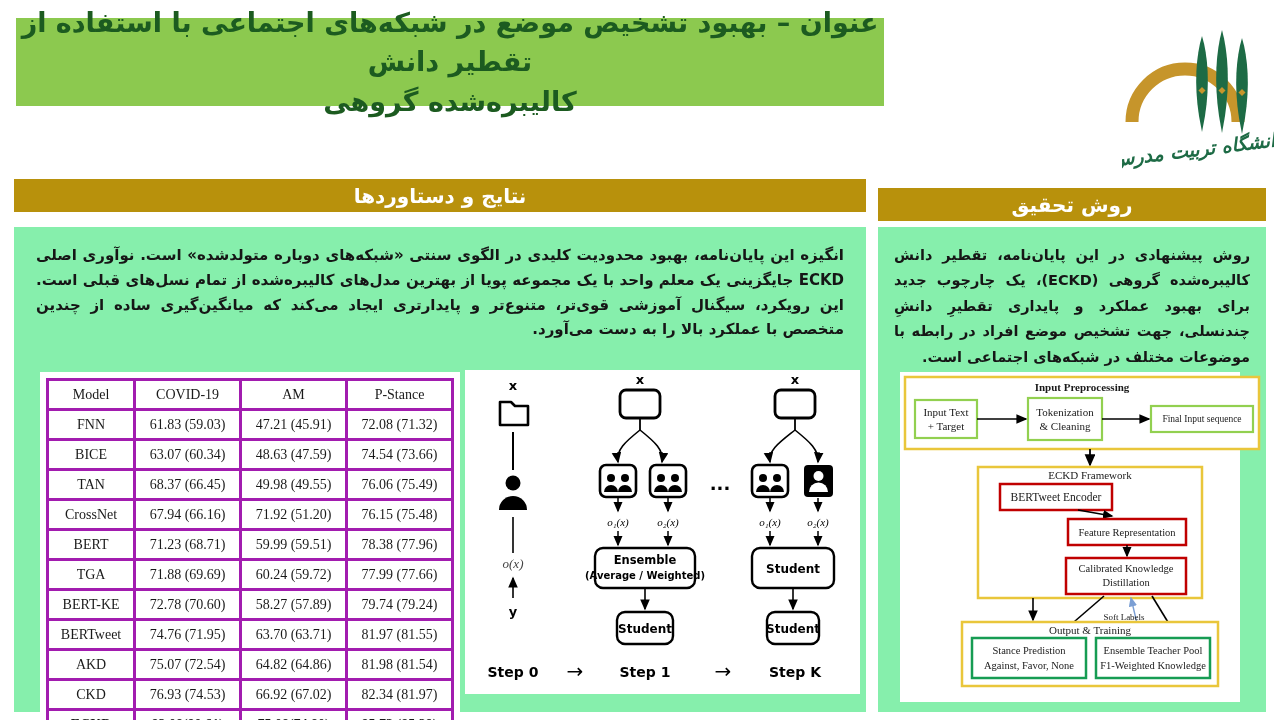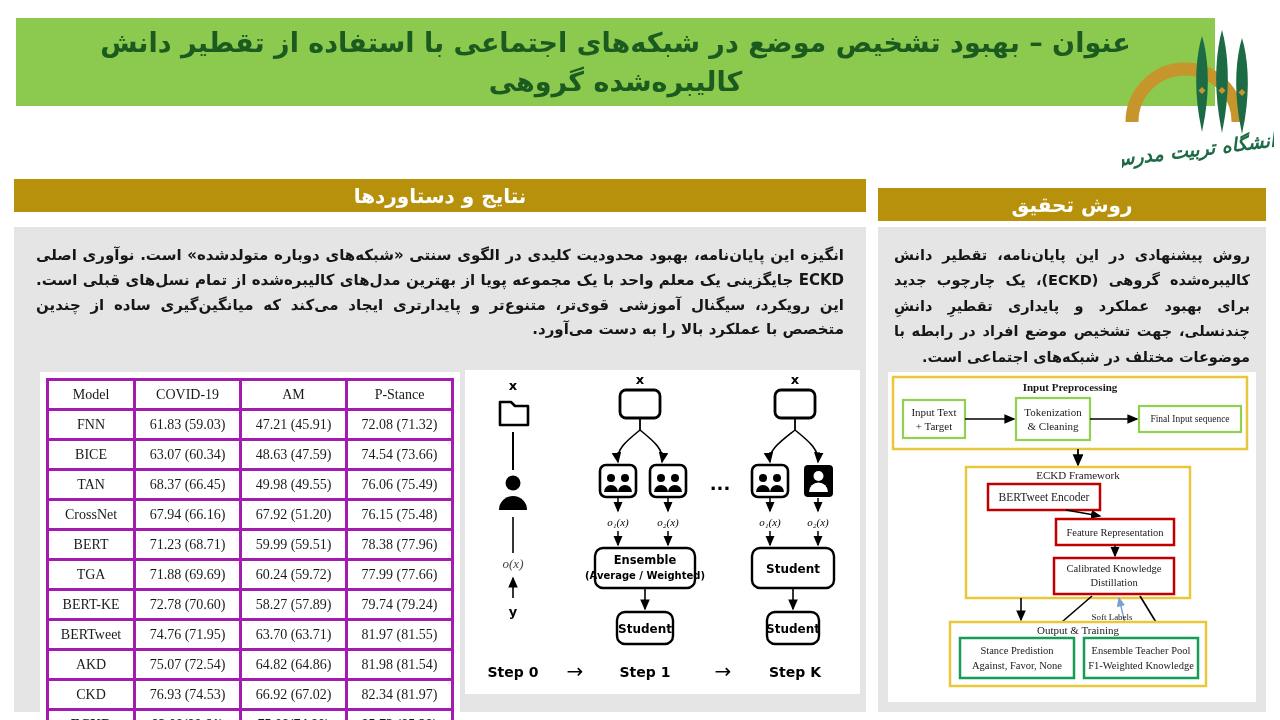--- a/index.html
+++ b/index.html
@@ -1,58 +1,58 @@
 <!DOCTYPE html>
 <html lang="fa"><head>
 <meta charset="utf-8">
 <style>
   html,body{margin:0;padding:0;}
   .page{position:relative;width:1280px;height:720px;background:#ffffff;overflow:hidden;
         font-family:"DejaVu Sans",sans-serif;}
 
   
-  .title-banner{position:absolute;left:16px;top:18px;width:1199px;height:88px;
+  .title-banner{position:absolute;left:16px;top:18px;width:868px;height:88px;
     background:#8CC94F;color:#1C5B20;display:flex;flex-direction:column;
     align-items:center;justify-content:center;text-align:center;direction:rtl;}
   .title-line{font-size:27px;font-weight:bold;line-height:1.45;}
 
   .info-band{position:absolute;left:16px;top:110px;width:1095px;height:55px;
     background:#3D5826;color:#F7941D;display:flex;flex-direction:column;
     align-items:center;justify-content:center;text-align:center;direction:rtl;}
   .info-line{font-size:13px;font-weight:bold;line-height:1.85;}
 
   .logo{position:absolute;left:1122px;top:8px;width:152px;height:164px;}
 
   
   .panel-header{position:absolute;height:33px;background:#B8910C;color:#ffffff;
     display:flex;align-items:center;justify-content:center;direction:rtl;}
   .panel-header span{font-size:20px;font-weight:bold;}
   .ph-left{left:14px;top:179px;width:852px;align-items:center;}
   .ph-right{left:878px;top:188px;width:388px;}
 
-  .panel-body{position:absolute;top:227px;background:#e5e5e5;}
+  .panel-body{position:absolute;top:227px;background:#86efac;}
   .pb-left{left:14px;width:852px;height:485px;}
   .pb-right{left:878px;width:388px;height:485px;}
 
   .para{direction:rtl;text-align:justify;font-weight:bold;color:#161616;margin:0;}
   .para-left{padding:16px 22px 0 22px;font-size:15px;line-height:1.65;}
   .para-right{padding:16px 16px 0 16px;font-size:14.5px;line-height:1.75;}
 
   
   .table-wrap{position:absolute;left:26px;top:145px;width:420px;background:#ffffff;
     padding:6px;box-sizing:border-box;}
   table.results{width:100%;border-collapse:collapse;background:#fff;
     font-family:"Liberation Serif",serif;font-size:14px;color:#1a1a1a;}
   table.results th,table.results td{border:3px solid #a21caf;text-align:center;
     padding:3px 4px;height:21px;font-weight:normal;}
   table.results tr.t-last td{font-weight:bold;}
 
   
   .diagram-wrap{position:absolute;left:451px;top:143px;width:395px;height:324px;background:#ffffff;}
-  .flow-wrap{position:absolute;left:10px;top:145px;width:368px;height:330px;background:#ffffff;}
+  .flow-wrap{position:absolute;left:22px;top:145px;width:340px;height:330px;background:#ffffff;}
   svg text{user-select:none;}
 </style>
 </head>
 <body>
 
 <div class="page">
 
   <header class="title-banner">
     <div class="title-line">عنوان – بهبود تشخیص موضع در شبکه‌های اجتماعی با استفاده از تقطیر دانش</div>
     <div class="title-line">کالیبره‌شده گروهی</div>
@@ -112,21 +112,21 @@
             </tr>
             <tr>
               <td>TAN</td>
               <td>68.37 (66.45)</td>
               <td>49.98 (49.55)</td>
               <td>76.06 (75.49)</td>
             </tr>
             <tr>
               <td>CrossNet</td>
               <td>67.94 (66.16)</td>
-              <td>67.92 (51.20)</td>
+              <td>71.92 (51.20)</td>
               <td>76.15 (75.48)</td>
             </tr>
             <tr>
               <td>BERT</td>
               <td>71.23 (68.71)</td>
               <td>59.99 (59.51)</td>
               <td>78.38 (77.96)</td>
             </tr>
             <tr>
               <td>TGA</td>

